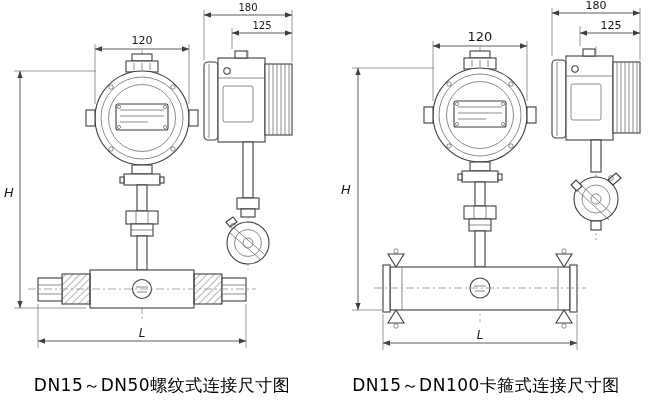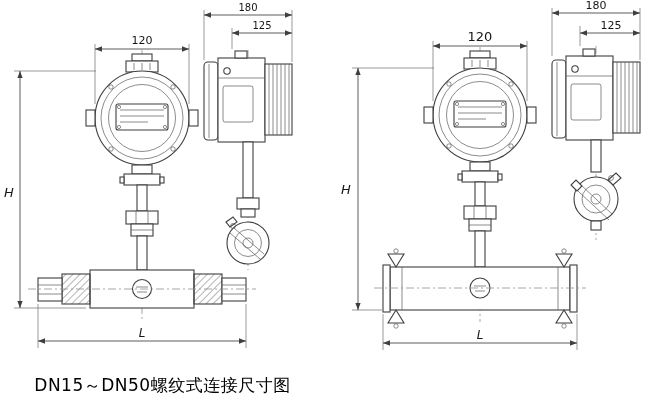--- a/index.html
+++ b/index.html
@@ -260,13 +260,14 @@
 
     <line class="ext" x1="580" y1="46" x2="580" y2="26"></line>
     <line class="dim" x1="580" y1="33" x2="640" y2="33" marker-start="url(#arr)" marker-end="url(#arr)"></line>
     <text class="dimtxt" x="611" y="29" font-size="11" text-anchor="middle">125</text>
   </g>
 </svg>
 </div>
 
 <div class="captions">
   <div class="caption">DN15～DN50螺纹式连接尺寸图</div>
+  <div class="caption">DN15～DN100卡箍式连接尺寸图</div>
 </div>
 
 </body></html>

